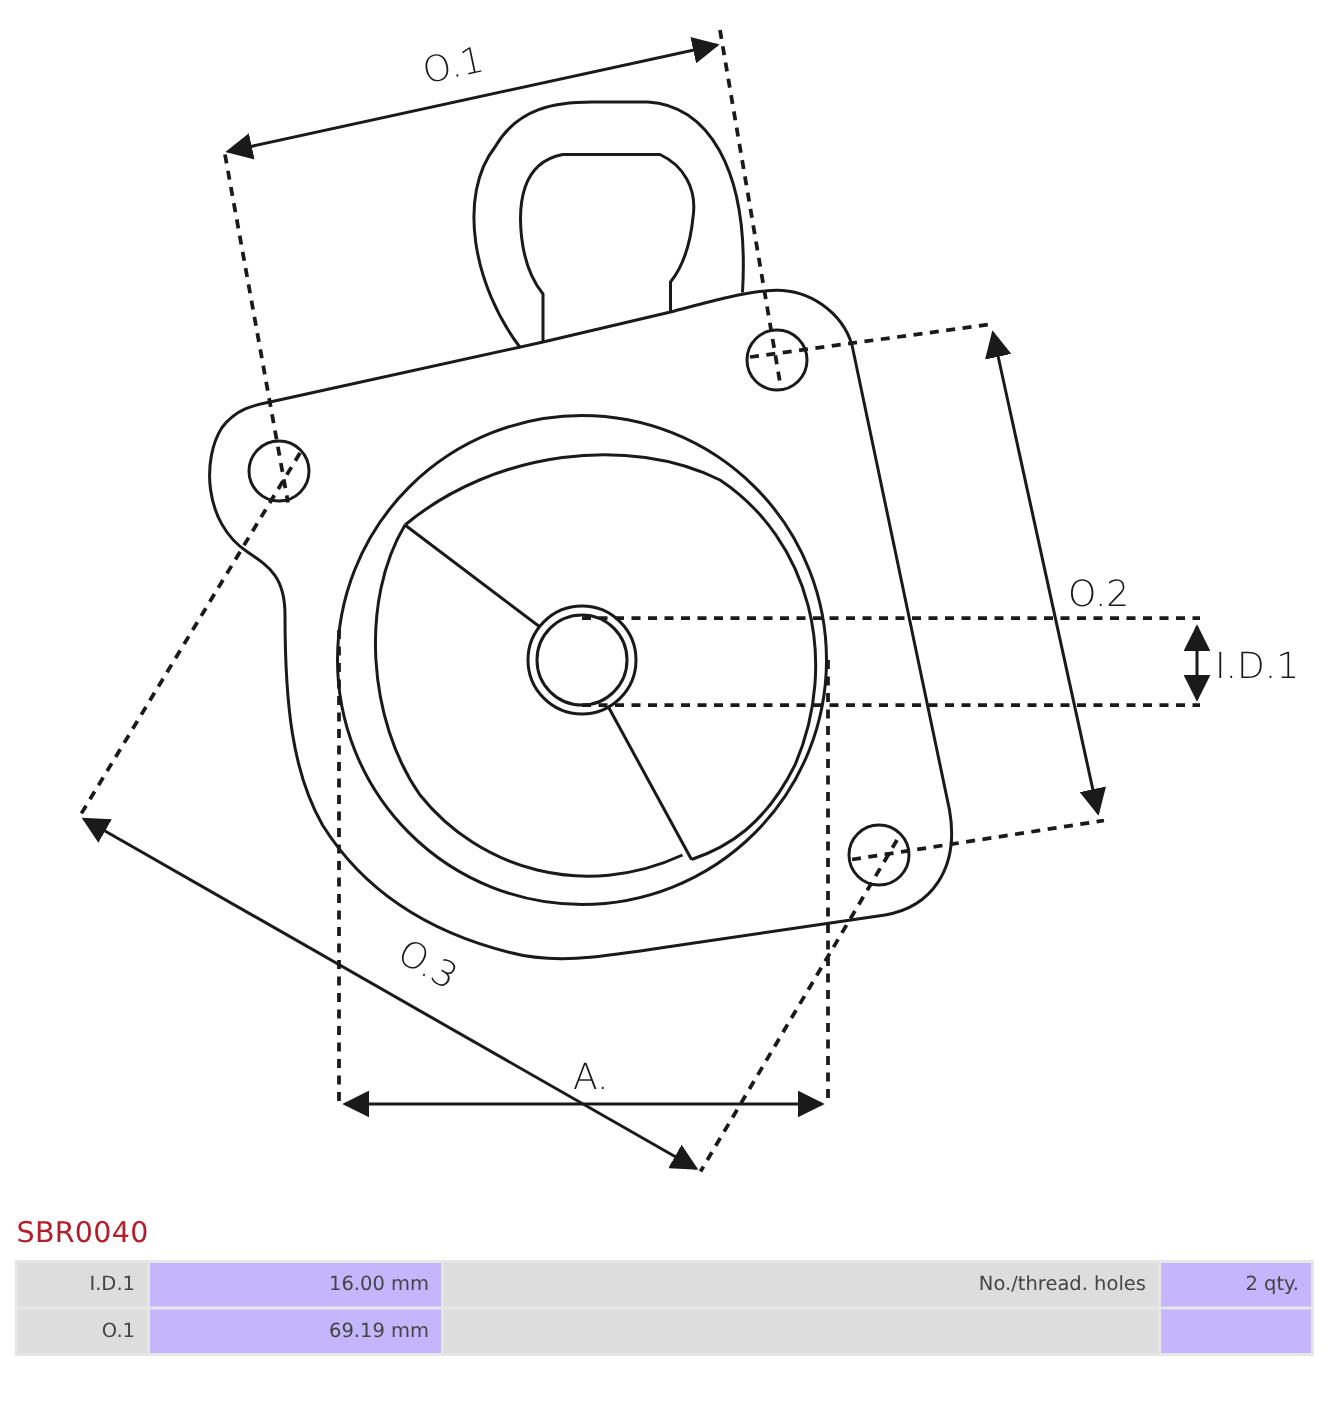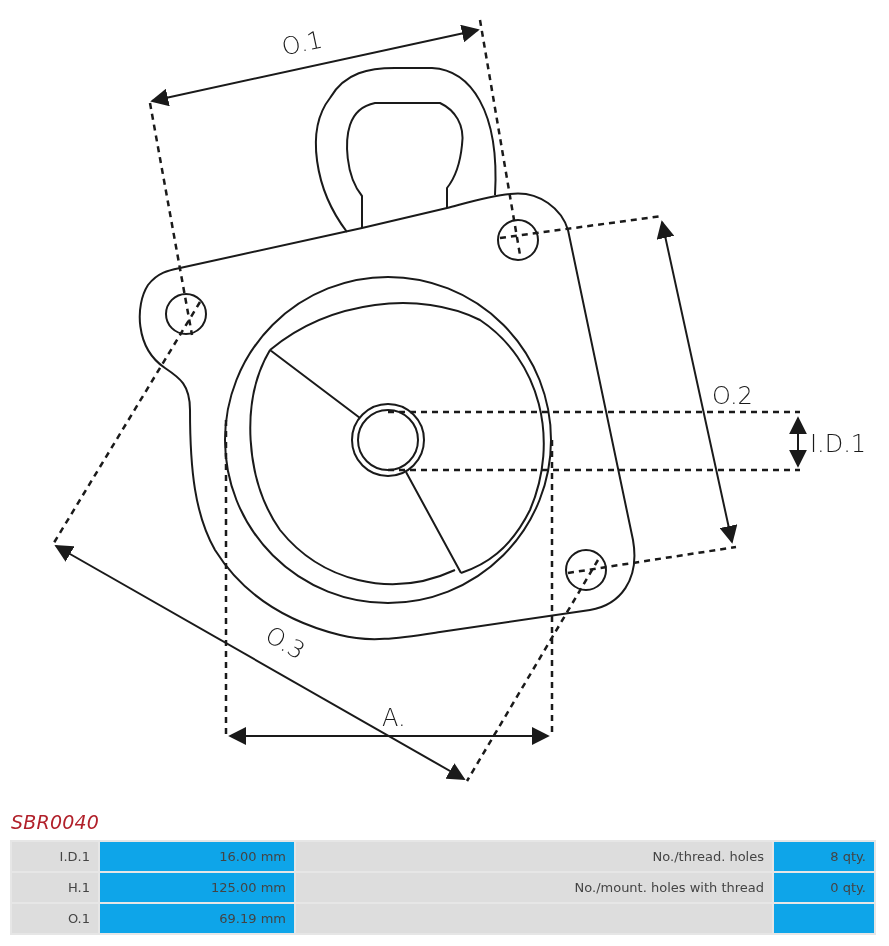--- a/index.html
+++ b/index.html
@@ -2,27 +2,27 @@
 <html><head>
 <meta charset="utf-8">
 <style>
   html, body { margin: 0; padding: 0; background: #ffffff; }
   body { width: 889px; height: 946px; position: relative; overflow: hidden;
          font-family: "DejaVu Sans", sans-serif; }
   .diagram { position: absolute; left: 0; top: 0; width: 889px; height: 800px; }
   .diagram svg { display: block; }
   .dim-label { font-family: "DejaVu Sans", sans-serif; font-size: 24px; fill: #1a1a1a; font-weight: 300; }
   .part-title { position: absolute; left: 11px; top: 811px; font-size: 19px; color: #b1202a;
-                letter-spacing: 0.2px; font-style: italic; }
+                letter-spacing: 0.2px; }
   table.specs { position: absolute; left: 10px; top: 840px; width: 866px; border-collapse: separate;
                 border-spacing: 2px; background: #e6e6e6; }
   table.specs td { height: 29px; font-size: 13px; color: #444; text-align: right; padding: 0 8px;
                    white-space: nowrap; }
   td.lbl { background: #dddddd; }
-  td.val { background: #0ea5e9; }
+  td.val { background: #c4b5fd; }
   td.c1 { width: 70px; }
   td.c2 { width: 178px; }
   td.c3 { width: 460px; }
   td.c4 { width: 84px; }
 </style>
 </head>
 <body>
 
 <div class="diagram">
   <svg width="889" height="800" viewBox="0 0 889 800" xmlns="http://www.w3.org/2000/svg">
@@ -87,27 +87,21 @@
 </div>
 
 <div class="part-title">SBR0040</div>
 
 <table class="specs">
   <tbody>
       <tr>
     <td class="lbl c1">I.D.1</td>
     <td class="val c2">16.00 mm</td>
     <td class="lbl c3">No./thread. holes</td>
-    <td class="val c4">8 qty.</td>
-  </tr>
-  <tr>
-    <td class="lbl c1">H.1</td>
-    <td class="val c2">125.00 mm</td>
-    <td class="lbl c3">No./mount. holes with thread</td>
-    <td class="val c4">0 qty.</td>
+    <td class="val c4">2 qty.</td>
   </tr>
   <tr>
     <td class="lbl c1">O.1</td>
     <td class="val c2">69.19 mm</td>
     <td class="lbl c3"></td>
     <td class="val c4"></td>
   </tr>
 </tbody>
   </table>
 

